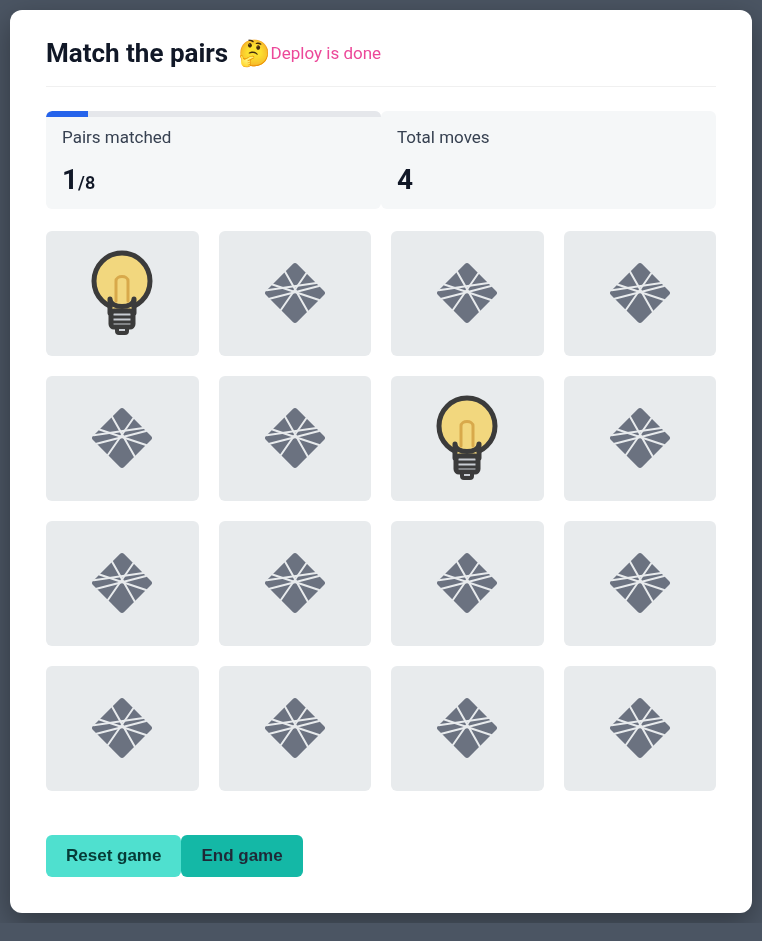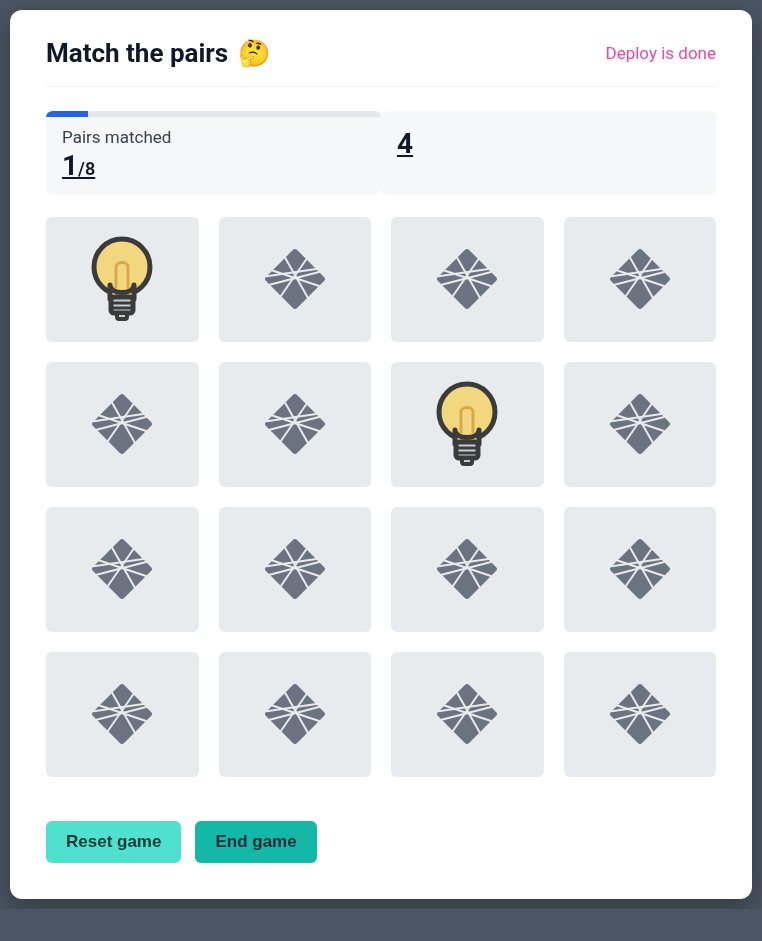--- a/index.html
+++ b/index.html
@@ -15,21 +15,21 @@
   .modal {
     background: #fff;
     width: 742px;
     margin: 10px auto;
     border-radius: 12px;
     padding: 28px 36px 36px 36px;
     box-shadow: 0 10px 30px rgba(0,0,0,0.35);
   }
   .header {
     display: flex;
-    justify-content: space-between;
+    justify-content: flex-start;
     align-items: center;
     padding-bottom: 18px;
     border-bottom: 1px solid #f0f0f0;
   }
   .title-wrap {
     display: flex;
     align-items: center;
     gap: 10px;
   }
   .title {
@@ -76,23 +76,22 @@
   }
   .stat-label {
     font-size: 17px;
     color: #374151;
     margin-top: 2px;
   }
   .stat-value {
     font-size: 28px;
     font-weight: 700;
     color: #111827;
-    margin-top: 2px;
+    margin-top: 16px;
     line-height: 1.2;
-    text-decoration: underline;
   }
   .stat-value .denom {
     font-size: 18px;
     font-weight: 600;
     color: #111827;
   }
   .board {
     display: grid;
     grid-template-columns: repeat(4, 1fr);
     gap: 20px;
@@ -104,21 +103,20 @@
     aspect-ratio: 1.22 / 1;
     display: flex;
     align-items: center;
     justify-content: center;
     cursor: pointer;
     user-select: none;
   }
   .card svg { display: block; }
   .footer {
     display: flex;
-    gap: 14px;
     margin-top: 44px;
   }
   .btn {
     border: none;
     border-radius: 6px;
     padding: 11px 20px;
     font-size: 17px;
     font-weight: 600;
     cursor: pointer;
   }
@@ -150,20 +148,21 @@
       <div class="progress-track">
         <div class="progress-fill" style="width:12.5%"></div>
       </div>
       <div class="stat-label">Pairs matched</div>
       <div class="stat-value">
         <span>1</span><span class="denom">/<span>8</span></span>
       </div>
     </div>
 
     <div class="stat-card">
+      <div class="stat-label">Total moves</div>
       <div class="stat-value">4</div>
     </div>
 
   </div>
 
   <div class="board" id="board">
       <div class="card">
         <svg width="70" height="88" viewBox="0 0 70 88">
           <g>
             <circle cx="35" cy="32" r="28" fill="#f2d77e" stroke="#3b3b3b" stroke-width="5"></circle>

